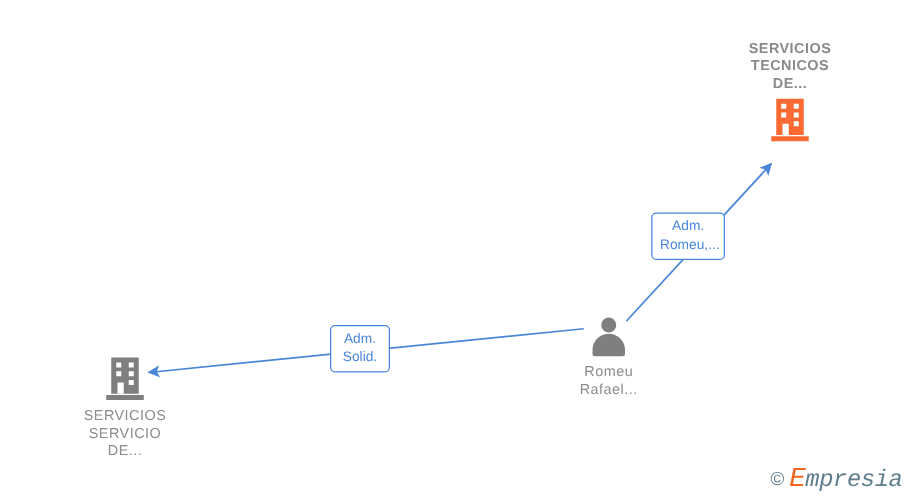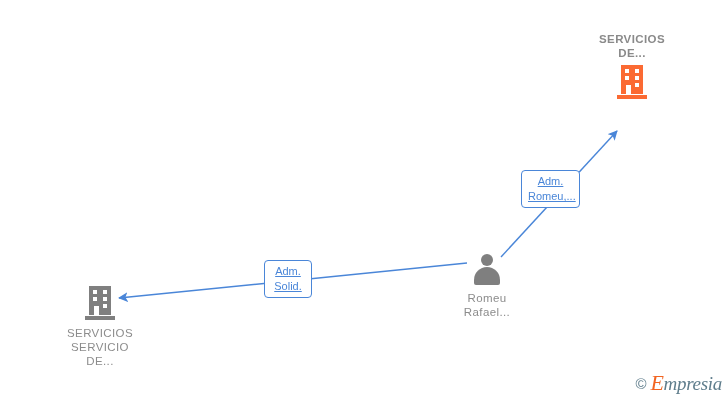--- a/index.html
+++ b/index.html
@@ -42,21 +42,20 @@
     border: 1px solid #4a86d8;
     border-radius: 4px;
     background: #ffffff;
     color: #4a86d8;
     font-size: 11px;
     line-height: 15px;
     text-align: center;
     padding: 3px 6px 4px 6px;
     box-sizing: border-box;
     white-space: nowrap;
-    text-decoration: underline;
   }
   .rel-line {
     display: block;
   }
   
   .bld {
     position: relative;
     width: 30px;
     height: 34px;
     margin: 0 auto;
@@ -123,21 +122,21 @@
     bottom: 4px;
     display: flex;
     align-items: center;
     gap: 4px;
   }
   #watermark .copy {
     font-size: 15px;
     color: #5f7d8c;
   }
   #watermark .brand {
-    font-family: Liberation Serif, serif;
+    font-family: Liberation Mono, monospace;
     font-style: italic;
     font-size: 19px;
     color: #5f7d8c;
     letter-spacing: -0.3px;
     text-align: right;
   }
   #watermark .brand .e {
     color: #f26522;
     font-size: 22px;
   }
@@ -155,20 +154,21 @@
     </defs>
 
     <line class="rel-line" x1="501" y1="257" x2="617" y2="131" stroke="#4a86d8" stroke-width="1.4" marker-end="url(#arrow-blue)"></line>
 
     <line class="rel-line" x1="467" y1="263" x2="119" y2="298" stroke="#4a86d8" stroke-width="1.4" marker-end="url(#arrow-blue)"></line>
   </svg>
 
   <div class="node" style="left:572px; top:32px; width:120px;">
     <div class="node-label bold">
       <div>SERVICIOS</div>
+      <div>TECNICOS</div>
       <div>DE...</div>
     </div>
     <div class="bld" style="color:#fb6a33; margin-top:5px;">
       <div class="body"></div>
       <div class="base"></div>
       <div class="win" style="left:8px;  top:4px;"></div>
       <div class="win" style="left:18px; top:4px;"></div>
       <div class="win" style="left:8px;  top:11px;"></div>
       <div class="win" style="left:18px; top:11px;"></div>
       <div class="win" style="left:18px; top:18px;"></div>

